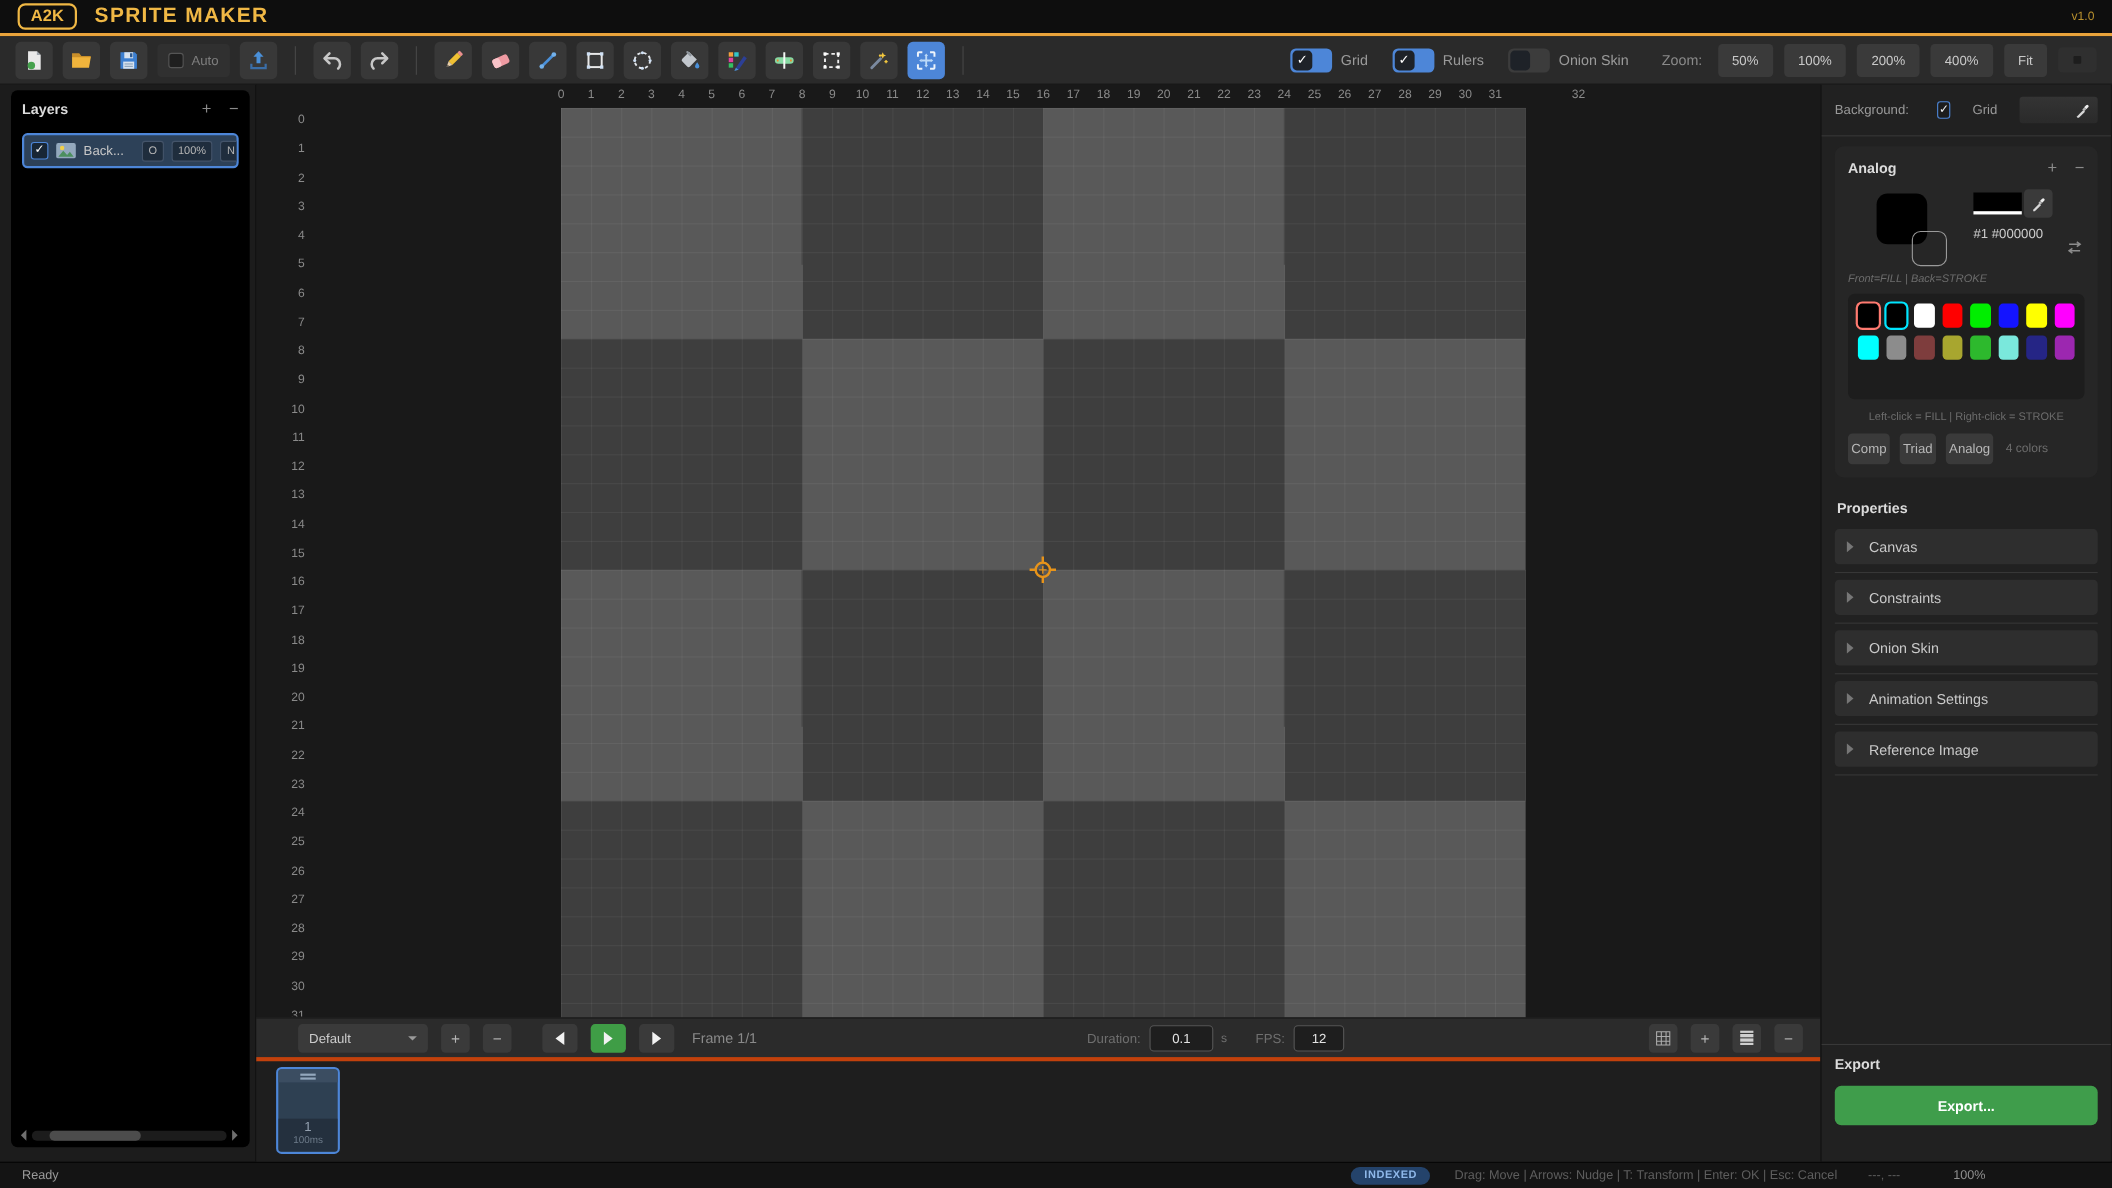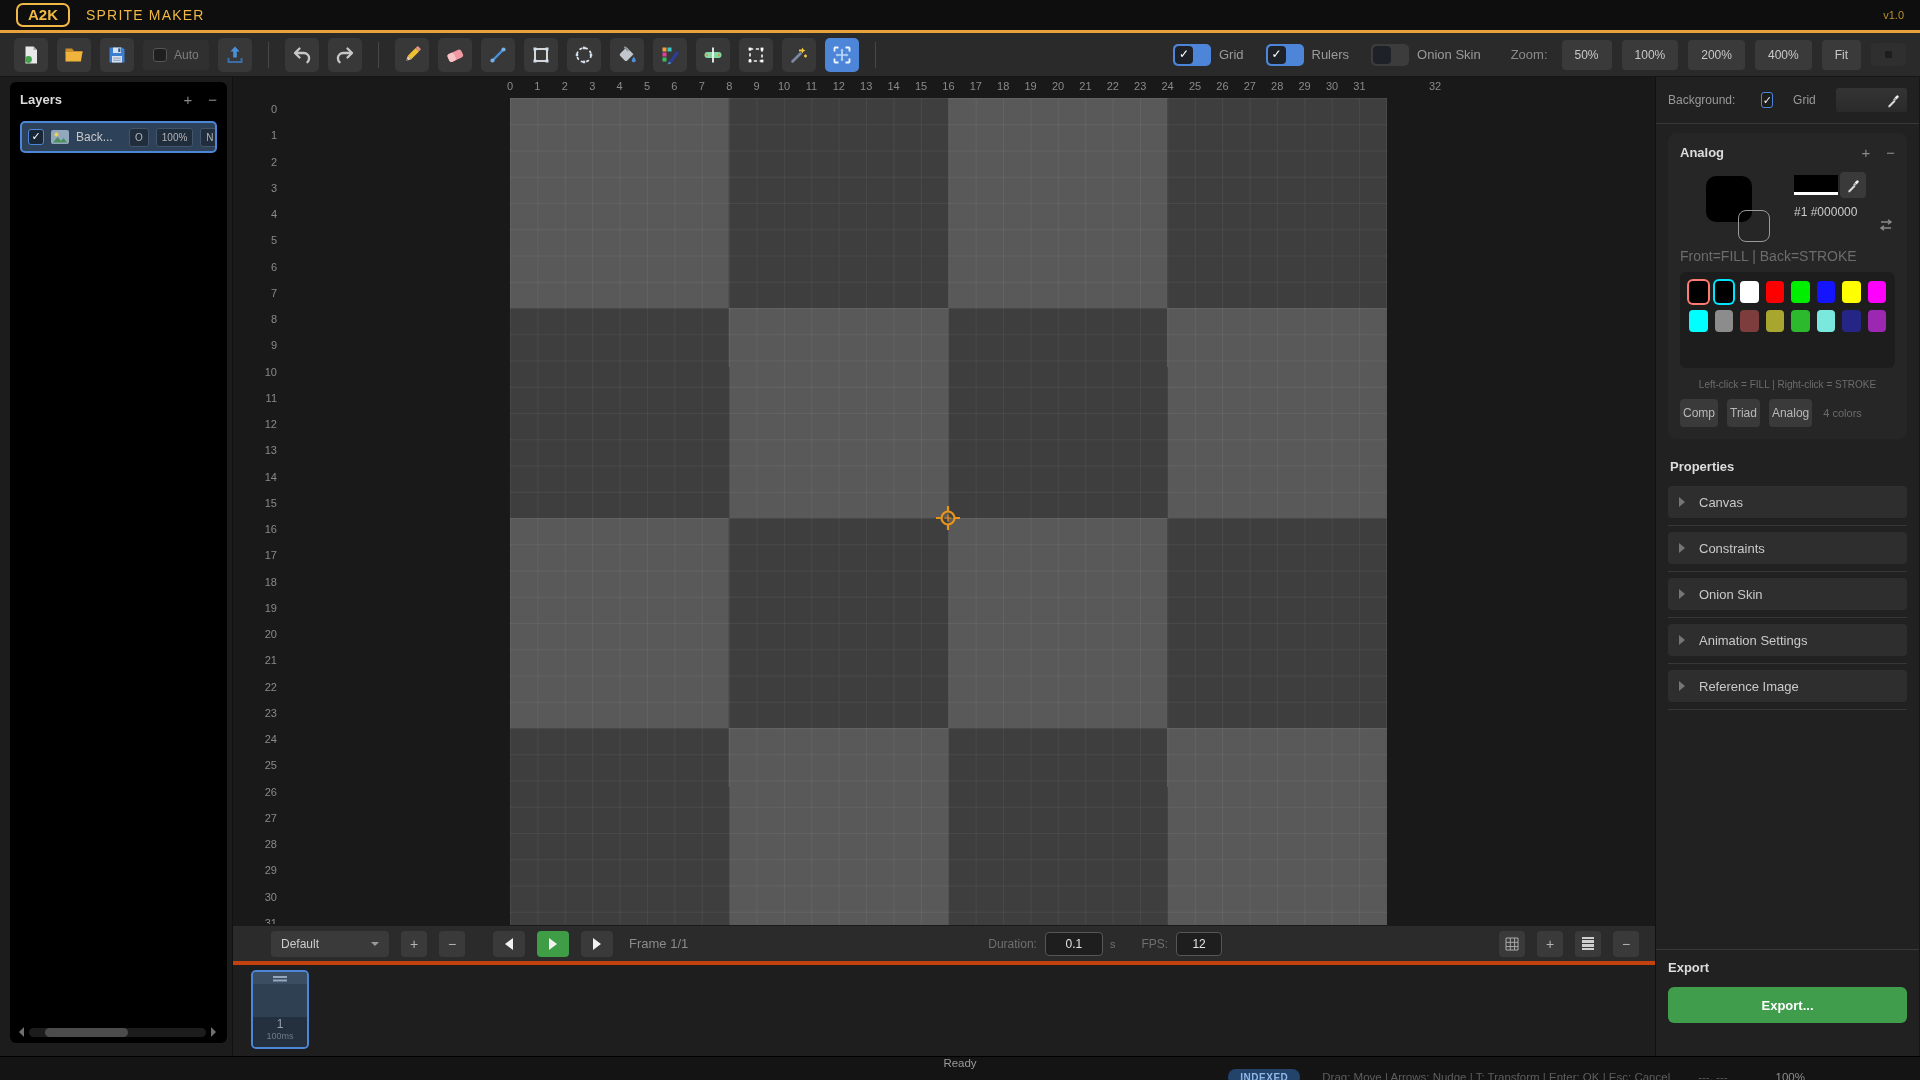--- a/index.html
+++ b/index.html
@@ -5,21 +5,21 @@
   * { box-sizing: border-box; margin: 0; padding: 0; }
   html,body { width:1920px; height:1080px; overflow:hidden; background:#161616;
               font-family:"Liberation Sans", sans-serif; }
   button { border:none; background:none; font-family:inherit; cursor:default; }
 
   
   .titlebar { height:33px; background:#0e0e0e; display:flex; align-items:center;
               padding:0 16px; gap:16px; border-bottom:3px solid #e9a33b; }
   .logo-badge { border:2px solid #f0b845; color:#f0b845; border-radius:7px;
                 padding:1px 10px 2px; font-weight:bold; font-size:15px; }
-  .app-title { color:#f0b845; font-weight:normal; font-size:14px; letter-spacing:1.2px; }
+  .app-title { color:#f0b845; font-weight:bold; font-size:19px; letter-spacing:1.2px; }
   .version { margin-left:auto; color:#b9912e; font-size:11px; }
 
   
   .toolbar { height:44px; background:#2a2a2a; display:flex; align-items:center;
              padding:0 14px; gap:9px; border-bottom:1px solid #161616; }
   .tbtn { width:34px; height:34px; background:#383838; border-radius:5px; flex:none;
           display:flex; align-items:center; justify-content:center; }
   .tbtn.active { background:#4d86d8; }
   .tsep { width:1px; height:26px; background:#474747; margin:0 7px; flex:none; }
   .auto-box { display:flex; align-items:center; gap:7px; background:#303030;
@@ -148,21 +148,21 @@
                   background:#000; border-radius:10px; }
   .back-swatch { position:absolute; left:32px; top:38px; width:32px; height:32px;
                  border:1.5px solid #9a9a9a; border-radius:8px; }
   .cur-group { margin-left:4px; }
   .cur-row { display:flex; align-items:flex-start; }
   .cur-swatch { width:44px; height:20px; background:#000; border-bottom:3px solid #fff; margin-top:3px; }
   .dropper-btn { width:26px; height:26px; background:#3a3a3a; border-radius:4px; margin-left:2px;
                  display:flex; align-items:center; justify-content:center; }
   .cur-label { color:#cccccc; font-size:12px; margin-top:7px; }
   .swap-btn { margin-left:auto; margin-top:26px; }
-  .fb-caption { color:#6c6c6c; font-size:14px; margin-top:-6px; }
+  .fb-caption { color:#6c6c6c; font-size:10px; margin-top:-6px;font-style:italic; }
   .swatch-grid { background:#1d1d1d; border-radius:6px; padding:9px; margin-top:8px;
                  min-height:96px; display:flex; flex-direction:column; gap:7px; }
   .srow { display:flex; gap:7px; }
   .sw { width:22px; height:22px; border-radius:4px; }
   .click-caption { color:#6c6c6c; font-size:10px; text-align:center; margin-top:11px; }
   .harmony-row { display:flex; align-items:center; gap:9px; margin-top:9px; }
   .hbtn { background:#3a3a3a; color:#b8b8b8; font-size:12px; padding:7px 3px; border-radius:4px; }
   .count { color:#6c6c6c; font-size:11px; margin-left:2px; }
 
   .props-header { color:#dcdcdc; font-size:13px; font-weight:bold; margin:20px 2px 12px; }
@@ -172,21 +172,21 @@
          margin-right:9px; flex:none; }
   .prop-sep { height:1px; background:#373737; margin:7px 0 6px; }
 
   .export-sec { position:absolute; left:12px; right:12px; top:872px; }
   .export-title { color:#dcdcdc; font-size:13px; font-weight:bold; margin-top:10px; }
   .export-btn { display:block; width:100%; height:36px; margin-top:12px; background:#3f9d4b;
                 color:#fff; font-size:13px; font-weight:bold; border-radius:6px; }
 
   
   .statusbar { height:24px; background:#141414; border-top:1px solid #000;
-               display:flex; align-items:center; padding:0 20px; font-size:11.5px; color:#9a9a9a;flex-direction:column; }
+               display:flex; align-items:center; padding:0 20px; font-size:11.5px; color:#9a9a9a; }
   .sb-right { margin-left:auto; display:flex; align-items:center; margin-right:95px; }
   .badge { background:#24436b; color:#8fb8ea; border-radius:9px; padding:2.5px 12px;
            font-size:10px; font-weight:bold; letter-spacing:.5px; }
   .hints { color:#5e5e5e; margin-left:22px; }
   .coords { color:#5e5e5e; margin-left:28px; }
   .sb-zoom { color:#8f8f8f; margin-left:48px; }
 </style>
 </head>
 <body>
 

